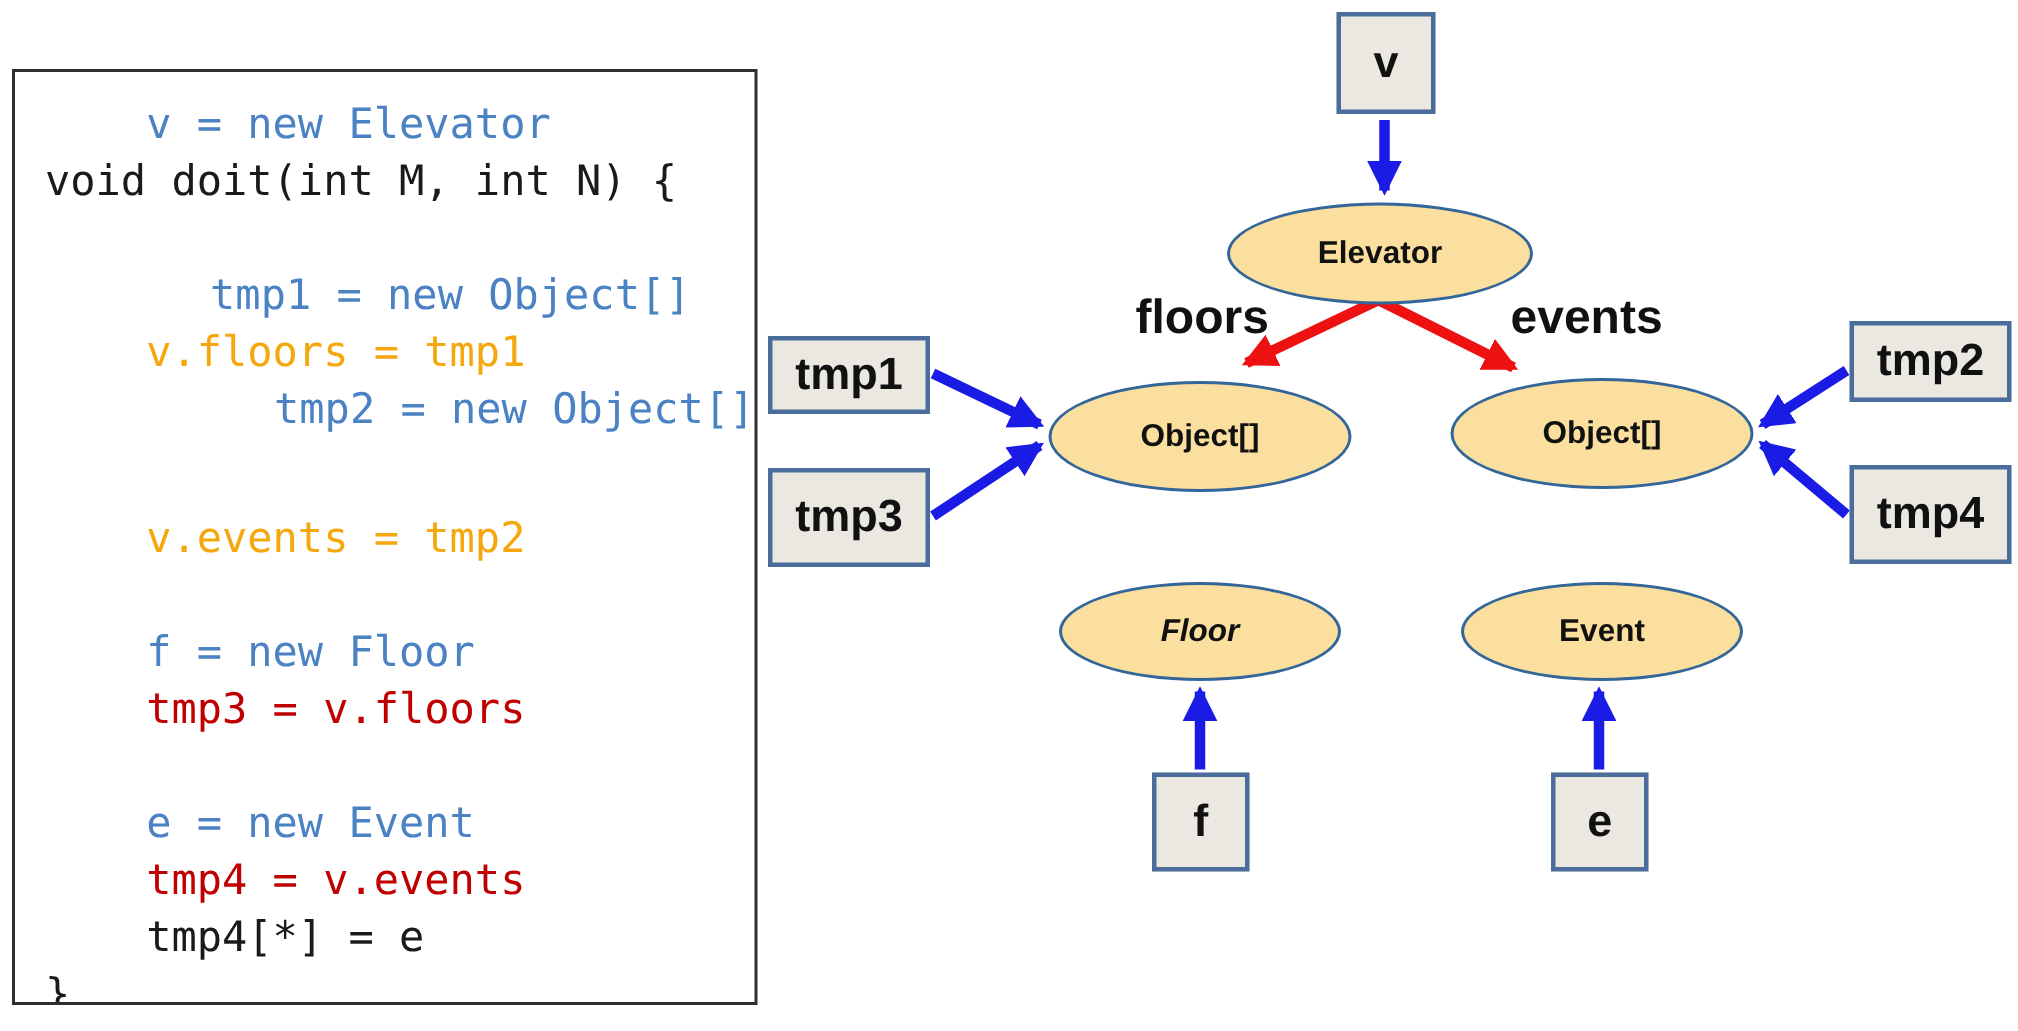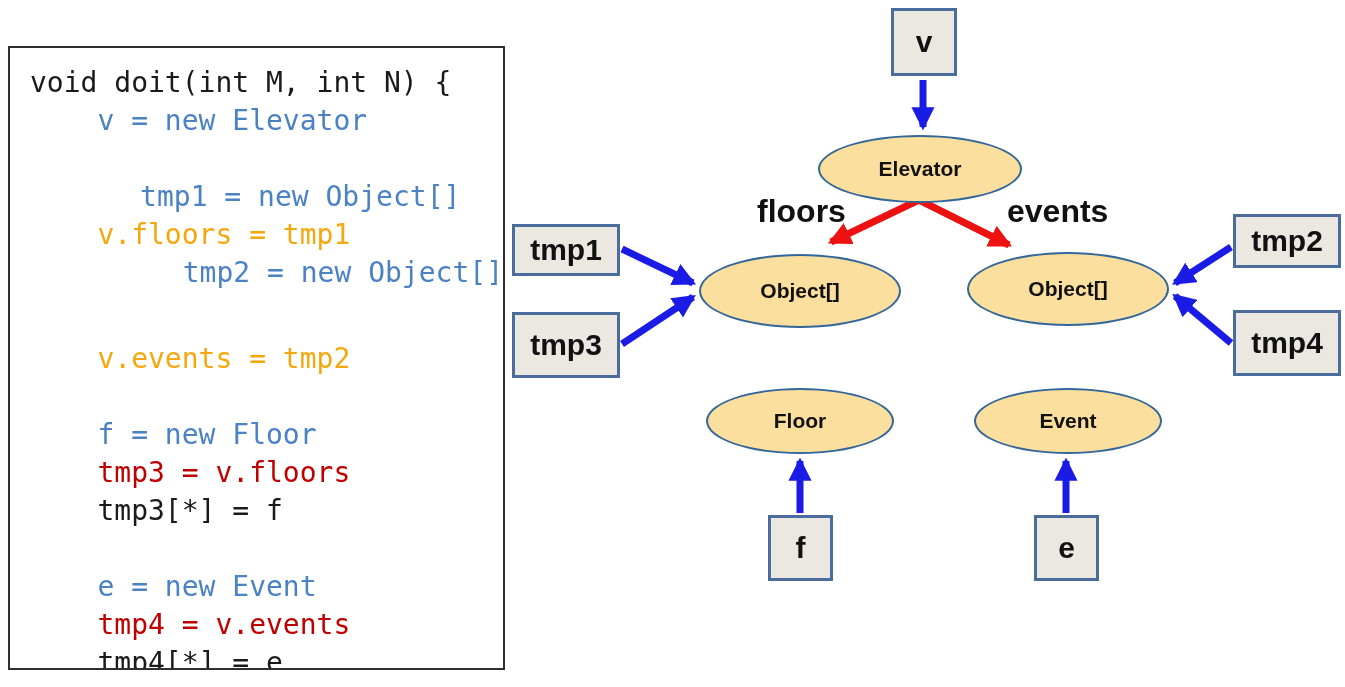--- a/index.html
+++ b/index.html
@@ -87,31 +87,30 @@
     color: #111111;
     white-space: nowrap;
   }
 </style>
 </head>
 <body>
 
 <div class="canvas">
 
   <div class="code-panel">
+    <div class="code-line" style="color: rgb(75, 130, 195);">    v = new Elevator</div>
     <div class="code-line" style="color: rgb(26, 26, 26);">void doit(int M, int N) {</div>
-    <div class="code-line" style="color: rgb(75, 130, 195);">    v = new Elevator</div>
     <div class="code-line" style="color: rgb(26, 26, 26);"></div>
     <div class="code-line" style="color: rgb(75, 130, 195); text-align: center;">    tmp1 = new Object[]</div>
     <div class="code-line" style="color: rgb(245, 168, 13);">    v.floors = tmp1</div>
     <div class="code-line" style="color: rgb(75, 130, 195); text-align: right;">    tmp2 = new Object[]</div>
     <div class="code-line" style="color: rgb(245, 168, 13); margin-top: 48px;">    v.events = tmp2</div>
     <div class="code-line" style="color: rgb(26, 26, 26);"></div>
     <div class="code-line" style="color: rgb(75, 130, 195);">    f = new Floor</div>
     <div class="code-line" style="color: rgb(192, 0, 0);">    tmp3 = v.floors</div>
-    <div class="code-line" style="color: rgb(26, 26, 26);">    tmp3[*] = f</div>
     <div class="code-line" style="color: rgb(26, 26, 26);"></div>
     <div class="code-line" style="color: rgb(75, 130, 195);">    e = new Event</div>
     <div class="code-line" style="color: rgb(192, 0, 0);">    tmp4 = v.events</div>
     <div class="code-line" style="color: rgb(26, 26, 26);">    tmp4[*] = e</div>
     <div class="code-line" style="color: rgb(26, 26, 26);">}</div>
   </div>
 
   <svg class="arrow-layer" viewBox="0 0 1345 687" xmlns="http://www.w3.org/2000/svg">
     <defs>
       <marker id="mblue" viewBox="0 0 10 10" refX="8.5" refY="5" markerWidth="3.3" markerHeight="3.3" orient="auto">
@@ -128,21 +127,21 @@
     <line class="arrow-blue" x1="1231" y1="343" x2="1175" y2="296" marker-end="url(#mblue)"></line>
     <line class="arrow-blue" x1="800" y1="513" x2="800" y2="461" marker-end="url(#mblue)"></line>
     <line class="arrow-blue" x1="1066" y1="513" x2="1066" y2="461" marker-end="url(#mblue)"></line>
     <line class="arrow-red" x1="919" y1="200" x2="831" y2="242" marker-end="url(#mred)"></line>
     <line class="arrow-red" x1="919" y1="200" x2="1009" y2="245" marker-end="url(#mred)"></line>
   </svg>
 
   <div class="node" style="left:818px; top:135px; width:204px; height:68px;">Elevator</div>
   <div class="node" style="left:699px; top:254px; width:202px; height:74px;">Object[]</div>
   <div class="node" style="left:967px; top:252px; width:202px; height:74px;">Object[]</div>
-  <div class="node" style="left:706px; top:388px; width:188px; height:66px;">Floor</div>
+  <div class="node" style="left:706px; top:388px; width:188px; height:66px;font-style:italic;">Floor</div>
   <div class="node" style="left:974px; top:388px; width:188px; height:66px;">Event</div>
 
   <div class="vbox" style="left:891px; top:8px; width:66px; height:68px;">v</div>
   <div class="vbox" style="left:512px; top:224px; width:108px; height:52px;">tmp1</div>
   <div class="vbox" style="left:512px; top:312px; width:108px; height:66px;">tmp3</div>
   <div class="vbox" style="left:1233px; top:214px; width:108px; height:54px;">tmp2</div>
   <div class="vbox" style="left:1233px; top:310px; width:108px; height:66px;">tmp4</div>
   <div class="vbox" style="left:768px; top:515px; width:65px; height:66px;">f</div>
   <div class="vbox" style="left:1034px; top:515px; width:65px; height:66px;">e</div>
 

